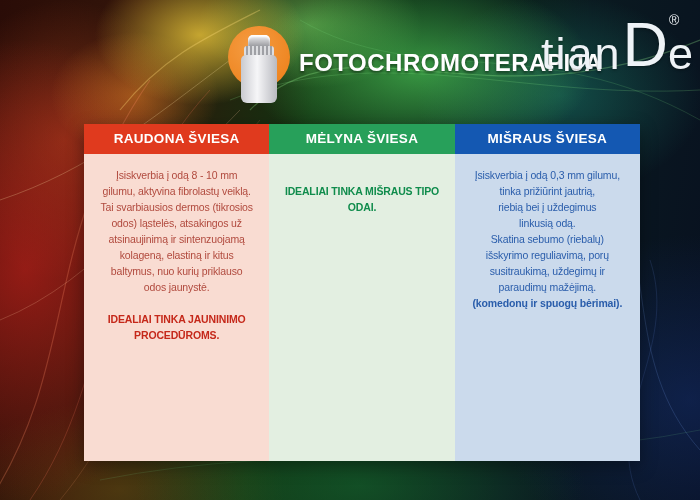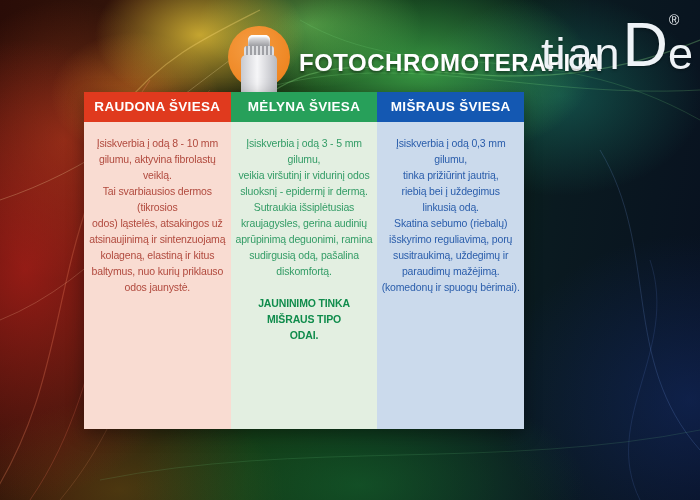--- a/index.html
+++ b/index.html
@@ -41,30 +41,30 @@
 
   .brand { position:absolute; left:541px; top:8px; display:flex; align-items:flex-end;
            color:#eef3f7; text-shadow:0 1px 3px rgba(0,0,0,0.35); }
   .brand .bp { font-size:45px; letter-spacing:2px; }
   .brand .bd { font-size:63px; margin-left:1px; }
   .brand .be { font-size:45px; }
   .reg { position:absolute; left:669px; top:12px; font-size:14px; color:#eef3f7;
          text-shadow:0 1px 2px rgba(0,0,0,0.35); }
 
   
-  .panel { position:absolute; left:84px; top:92px; width:440px; height:337px; display:flex;
+  .panel { position:absolute; left:84px; top:124px; width:556px; height:337px; display:flex;
            box-shadow:0 5px 16px rgba(0,0,0,0.35); }
   .col { flex:1 1 0; display:flex; flex-direction:column; background:var(--bg); min-width:0; }
   .col-head { height:30px; line-height:30px; text-align:center; color:#ffffff; font-weight:bold;
               font-size:13.5px; letter-spacing:0.3px; background:var(--head); }
   .col-content { flex:1; padding:13px 4px 10px; text-align:center; }
   .col-content p { white-space:pre-line; font-size:10.5px; line-height:16px; letter-spacing:-0.15px; }
   .body-text { color:var(--text); }
   .highlight { margin-top:16px; font-weight:bold; color:var(--accent); }
-  .note { color:var(--text); }
+  .note { color:var(--text);font-weight:bold; }
 </style>
 </head>
 <body>
 
 <div class="stage">
   <div class="bg"></div>
 
   <svg class="streaks" width="700" height="500" viewBox="0 0 700 500">
     <path d="M-10,500 C80,360 40,240 150,80" stroke="rgba(255,140,100,0.28)" stroke-width="1.2" fill="none"></path>
     <path d="M30,500 C120,370 90,220 210,90" stroke="rgba(255,120,90,0.22)" stroke-width="1" fill="none"></path>
@@ -102,36 +102,30 @@
       <div class="col-head">RAUDONA ŠVIESA</div>
       <div class="col-content">
         <p class="body-text">Įsiskverbia į odą 8 - 10 mm
 gilumu, aktyvina fibrolastų veiklą.
 Tai svarbiausios dermos (tikrosios
 odos) ląstelės, atsakingos už
 atsinaujinimą ir sintenzuojamą
 kolageną, elastiną ir kitus
 baltymus, nuo kurių priklauso
 odos jaunystė.</p>
+        <p class="highlight">IDEALIAI TINKA JAUNINIMO
+PROCEDŪROMS.</p>
         <p class="note"></p>
       </div>
     </div>
 
     <div class="col" style="--head: #27a05a; --bg: #e3efe1; --text: #339c66; --accent: #108c4c;">
       <div class="col-head">MĖLYNA ŠVIESA</div>
       <div class="col-content">
-        <p class="body-text">Įsiskverbia į odą 3 - 5 mm gilumu,
-veikia viršutinį ir vidurinį odos
-sluoksnį - epidermį ir dermą.
-Sutraukia išsiplėtusias
-kraujagysles, gerina audinių
-aprūpinimą deguonimi, ramina
-sudirgusią odą, pašalina
-diskomfortą.</p>
-        <p class="highlight">JAUNINIMO TINKA MIŠRAUS TIPO
+        <p class="highlight">IDEALIAI TINKA MIŠRAUS TIPO
 ODAI.</p>
         <p class="note"></p>
       </div>
     </div>
 
     <div class="col" style="--head: #1458b2; --bg: #cbdaec; --text: #2a5dab; --accent: #0d47a0;">
       <div class="col-head">MIŠRAUS ŠVIESA</div>
       <div class="col-content">
         <p class="body-text">Įsiskverbia į odą 0,3 mm gilumu,
 tinka prižiūrint jautrią,

